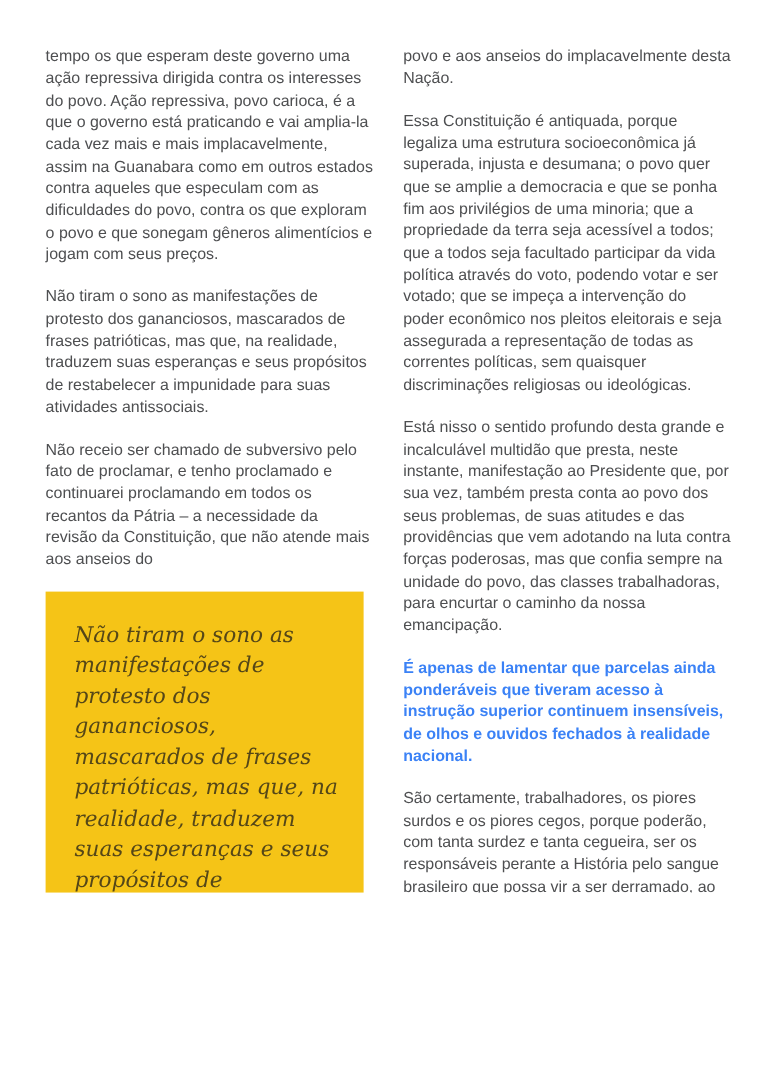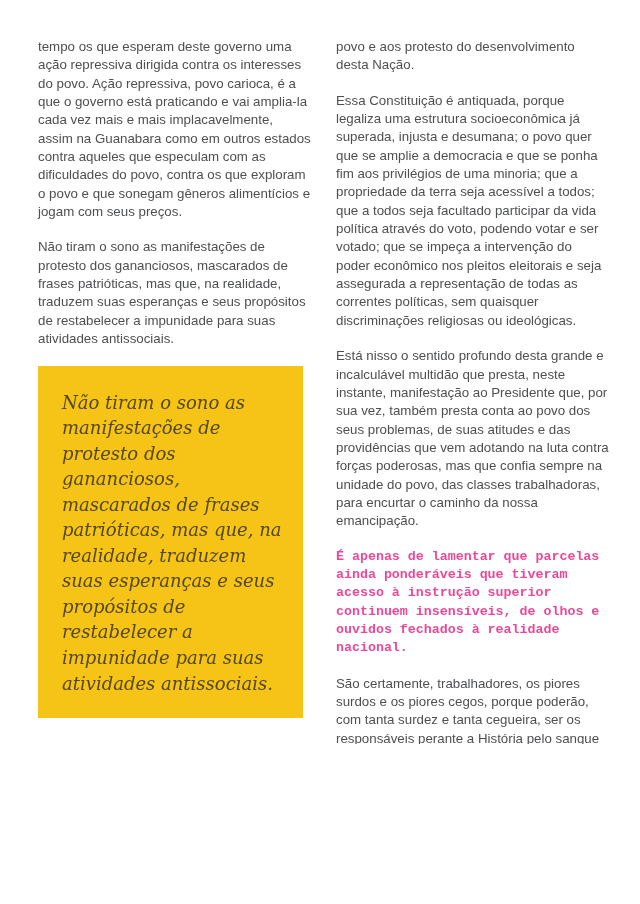--- a/index.html
+++ b/index.html
@@ -21,22 +21,21 @@
   }
   .col {
     width: 273px;
     font-size: 13.3px;
     line-height: 1.38;
     color: #4e4f51;
   }
   .col p { margin: 0 0 17px 0; }
   .col p.bold {
     font-weight: 700;
-    color: #ec4899;
-    font-family: Liberation Mono, monospace;
+    color: #3b82f6;
   }
   .pullquote {
     background: #f5c417;
     width: 265px;
     margin-top: 6px;
     padding: 24px 20px 22px 24px;
   }
   .pullquote p {
     margin: 0;
     font-family: "DejaVu Serif", serif;
@@ -57,27 +56,28 @@
 </style>
 </head>
 <body>
 
 <div class="page">
   <div class="columns">
 
     <div class="col">
       <p>tempo os que esperam deste governo uma ação repressiva dirigida contra os interesses do povo. Ação repressiva, povo carioca, é a que o governo está praticando e vai amplia-la cada vez mais e mais implacavelmente, assim na Guanabara como em outros estados contra aqueles que especulam com as dificuldades do povo, contra os que exploram o povo e que sonegam gêneros alimentícios e jogam com seus preços.</p>
       <p>Não tiram o sono as manifestações de protesto dos gananciosos, mascarados de frases patrióticas, mas que, na realidade, traduzem suas esperanças e seus propósitos de restabelecer a impunidade para suas atividades antissociais.</p>
+      <p>Não receio ser chamado de subversivo pelo fato de proclamar, e tenho proclamado e continuarei proclamando em todos os recantos da Pátria – a necessidade da revisão da Constituição, que não atende mais aos anseios do</p>
       <div class="pullquote">
         <p>Não tiram o sono as manifestações de protesto dos gananciosos, mascarados de frases patrióticas, mas que, na realidade, traduzem suas esperanças e seus propósitos de restabelecer a impunidade para suas atividades antissociais.</p>
       </div>
     </div>
 
     <div class="col">
-      <p>povo e aos protesto do desenvolvimento desta Nação.</p>
+      <p>povo e aos anseios do implacavelmente desta Nação.</p>
       <p>Essa Constituição é antiquada, porque legaliza uma estrutura socioeconômica já superada, injusta e desumana; o povo quer que se amplie a democracia e que se ponha fim aos privilégios de uma minoria; que a propriedade da terra seja acessível a todos; que a todos seja facultado participar da vida política através do voto, podendo votar e ser votado; que se impeça a intervenção do poder econômico nos pleitos eleitorais e seja assegurada a representação de todas as correntes políticas, sem quaisquer discriminações religiosas ou ideológicas.</p>
       <p>Está nisso o sentido profundo desta grande e incalculável multidão que presta, neste instante, manifestação ao Presidente que, por sua vez, também presta conta ao povo dos seus problemas, de suas atitudes e das providências que vem adotando na luta contra forças poderosas, mas que confia sempre na unidade do povo, das classes trabalhadoras, para encurtar o caminho da nossa emancipação.</p>
       <p class="bold">É apenas de lamentar que parcelas ainda ponderáveis que tiveram acesso à instrução superior continuem insensíveis, de olhos e ouvidos fechados à realidade nacional.</p>
       <p>São certamente, trabalhadores, os piores surdos e os piores cegos, porque poderão, com tanta surdez e tanta cegueira, ser os responsáveis perante a História pelo sangue brasileiro que possa vir a ser derramado, ao pretenderem levantar obstáculos ao progresso do Brasil e à felicidade de seu povo brasileiro.</p>
     </div>
 
   </div>
 
   <div class="page-number">3</div>
 </div>

